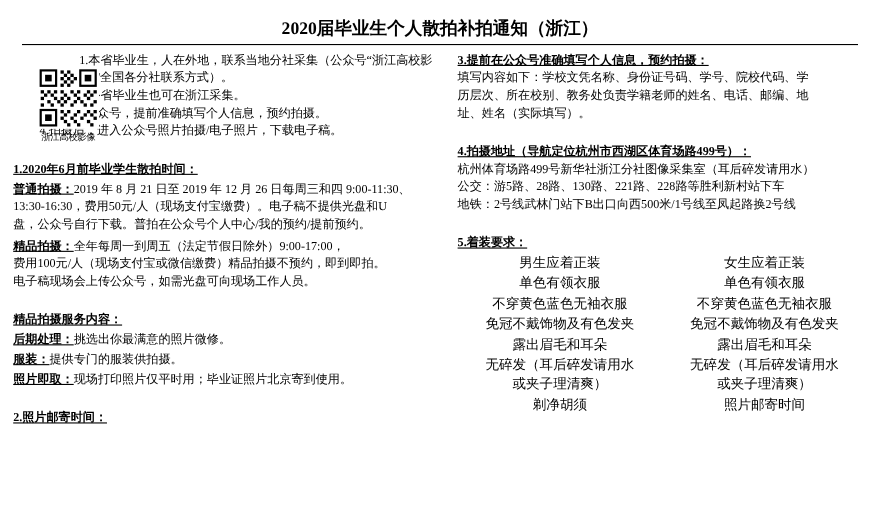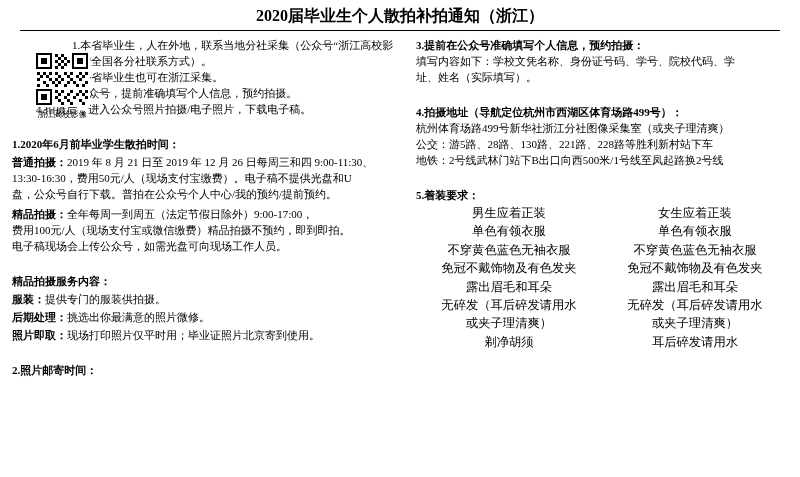--- a/index.html
+++ b/index.html
@@ -18,21 +18,21 @@
   .page {
     width: 800px;
     height: 477px;
     position: relative;
     box-sizing: border-box;
   }
   .title {
     text-align: center;
     font-weight: bold;
     font-size: 16px;
-    padding-top: 6px;
+    padding-top: 16px;
     padding-bottom: 3px;
     letter-spacing: 0px;
   }
   .rule {
     width: 760px;
     margin: 0 auto;
     border-bottom: 1px solid #000;
     height: 0;
   }
   .columns {
@@ -52,20 +52,21 @@
     padding-left: 6px;
     box-sizing: border-box;
   }
   .ln {
     font-size: 11px;
     line-height: 16px;
     white-space: nowrap;
   }
   .b {
     font-weight: bold;
+    text-decoration: underline;
   }
   .indent1 {
     padding-left: 24px;
   }
   .qr-wrap {
     position: absolute;
     left: 16px;
     top: 14px;
     width: 68px;
     text-align: center;
@@ -224,41 +225,42 @@
 
       <div class="small-gap"></div>
 
       <div class="ln b" style="display:inline-block;">精品拍摄：</div><span class="ln" style="display:inline;">全年每周一到周五（法定节假日除外）9:00-17:00，</span>
       <div class="ln">费用100元/人（现场支付宝或微信缴费）精品拍摄不预约，即到即拍。</div>
       <div class="ln">电子稿现场会上传公众号，如需光盘可向现场工作人员。</div>
 
       <div class="ln b sect">精品拍摄服务内容：</div>
 
       <div>
+        <span class="ln b">后期处理：</span><span class="ln">挑选出你最满意的照片微修。</span>
+      </div>
+      <div>
         <span class="ln b">服装：</span><span class="ln">提供专门的服装供拍摄。</span>
-      </div>
-      <div>
-        <span class="ln b">后期处理：</span><span class="ln">挑选出你最满意的照片微修。</span>
       </div>
       <div>
         <span class="ln b">照片即取：</span><span class="ln">现场打印照片仅平时用；毕业证照片北京寄到使用。</span>
       </div>
 
       <div class="ln b sect">2.照片邮寄时间：</div>
 
     </div>
 
     <div class="col-right">
 
       <div class="ln b">3.提前在公众号准确填写个人信息，预约拍摄：</div>
       <div class="ln">填写内容如下：学校文凭名称、身份证号码、学号、院校代码、学</div>
+      <div class="ln">历层次、所在校别、教务处负责学籍老师的姓名、电话、邮编、地</div>
       <div class="ln">址、姓名（实际填写）。</div>
 
       <div class="ln b sect">4.拍摄地址（导航定位杭州市西湖区体育场路499号）：</div>
-      <div class="ln">杭州体育场路499号新华社浙江分社图像采集室（或夹子理清爽）</div>
+      <div class="ln">杭州体育场路499号新华社浙江分社图像采集室（耳后碎发请用水）</div>
       <div class="ln">公交：游5路、28路、130路、221路、228路等胜利新村站下车</div>
       <div class="ln">地铁：2号线武林门站下B出口向西500米/1号线至凤起路换2号线</div>
 
       <div class="ln b sect">5.着装要求：</div>
 
       <div class="dress">
         <div class="dress-col">
           <div class="ln">男生应着正装</div>
           <div class="ln">单色有领衣服</div>
           <div class="ln">不穿黄色蓝色无袖衣服</div>
@@ -269,21 +271,21 @@
           <div class="ln">剃净胡须</div>
         </div>
         <div class="dress-col">
           <div class="ln">女生应着正装</div>
           <div class="ln">单色有领衣服</div>
           <div class="ln">不穿黄色蓝色无袖衣服</div>
           <div class="ln">免冠不戴饰物及有色发夹</div>
           <div class="ln">露出眉毛和耳朵</div>
           <div class="ln">无碎发（耳后碎发请用水</div>
           <div class="ln">或夹子理清爽）</div>
-          <div class="ln">耳后碎发请用水</div>
+          <div class="ln">照片邮寄时间</div>
         </div>
       </div>
 
     </div>
 
   </div>
 
 </div>
 
 </body></html>

